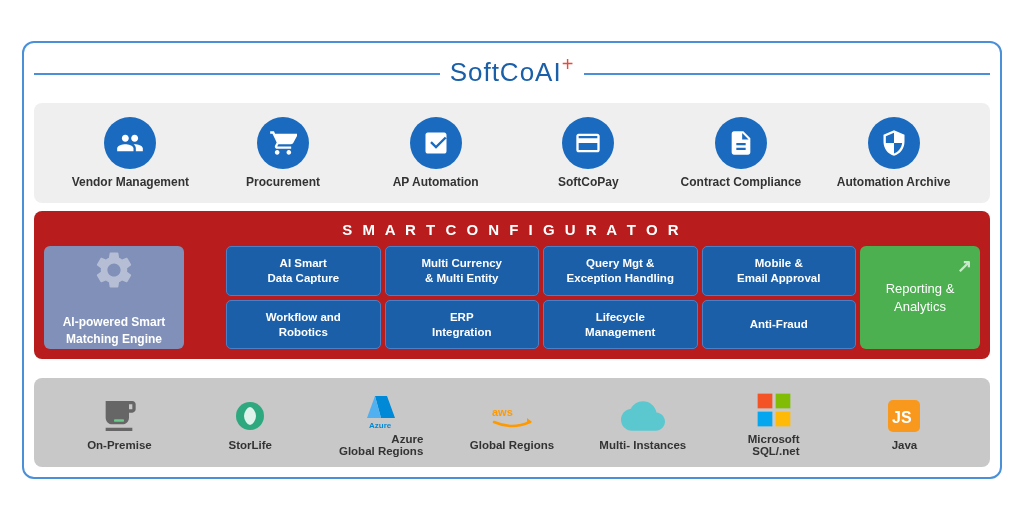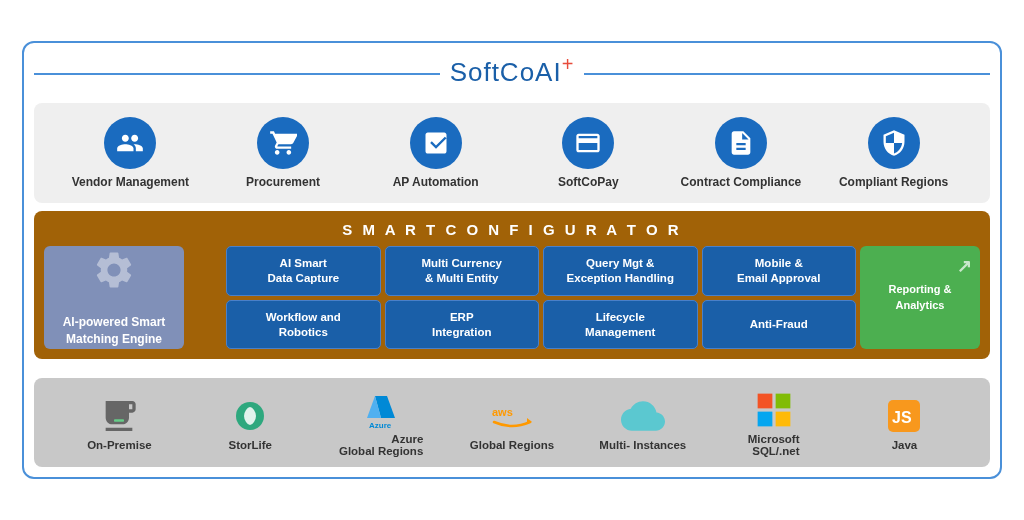--- a/index.html
+++ b/index.html
@@ -76,21 +76,21 @@
       font-size: 22px;
     }
     .module-label {
       font-size: 12px;
       text-align: center;
       color: #333;
       font-weight: 600;
     }
     
     .smart-configurator {
-      background: #a16207;
+      background: #b91c1c;
       border-radius: 8px;
       padding: 10px;
       margin-bottom: 19px;
     }
     .smart-title {
       text-align: center;
       color: white;
       font-size: 15px;
       font-weight: bold;
       letter-spacing: 3px;
@@ -252,21 +252,21 @@
       </div>
       <div class="module-label">Contract Compliance</div>
     </div>
 
     <div class="module-item">
       <div class="module-icon">
         <svg width="28" height="28" viewBox="0 0 24 24" fill="white">
           <path d="M12 1L3 5v6c0 5.55 3.84 10.74 9 12 5.16-1.26 9-6.45 9-12V5l-9-4zm0 10.99h7c-.53 4.12-3.28 7.79-7 8.94V12H5V6.3l7-3.11v8.8z"></path>
         </svg>
       </div>
-      <div class="module-label">Compliant Regions</div>
+      <div class="module-label">Automation Archive</div>
     </div>
   </div>
 
   <div class="smart-configurator">
     <div class="smart-title">S M A R T   C O N F I G U R A T O R</div>
     <div class="configurator-grid">
 
       <div class="ai-engine-cell">
         <div style="font-size:36px; margin-bottom:8px; opacity:0.7;">
           <svg width="44" height="44" viewBox="0 0 24 24" fill="rgba(255,255,255,0.6)">
@@ -282,21 +282,21 @@
         <div class="grid-cell">Query Mgt &amp;<br>Exception Handling</div>
         <div class="grid-cell">Mobile &amp;<br>Email Approval</div>
         <div class="grid-cell">Workflow and<br>Robotics</div>
         <div class="grid-cell">ERP<br>Integration</div>
         <div class="grid-cell">Lifecycle<br>Management</div>
         <div class="grid-cell">Anti-Fraud</div>
       </div>
 
       <div class="reporting-cell">
         <span class="arrow-icon">↗</span>
-        <span style="font-size:11px; font-weight:bold; color:white; line-height:1.4;">Reporting &amp; Analytics</span>
+        <span style="font-size:13px; font-weight:normal; color:white; line-height:1.4;">Reporting &amp; Analytics</span>
       </div>
     </div>
   </div>
 
   <div class="bottom-section">
 
     <div class="platform-item">
       <div class="platform-icon">
         <svg width="40" height="40" viewBox="0 0 24 24" fill="#666">
           <path d="M20 3H4v10c0 2.21 1.79 4 4 4h6c2.21 0 4-1.79 4-4v-3h2c1.11 0 2-.89 2-2V5c0-1.11-.89-2-2-2zm0 5h-2V5h2v3zM4 19h16v2H4z"></path>

